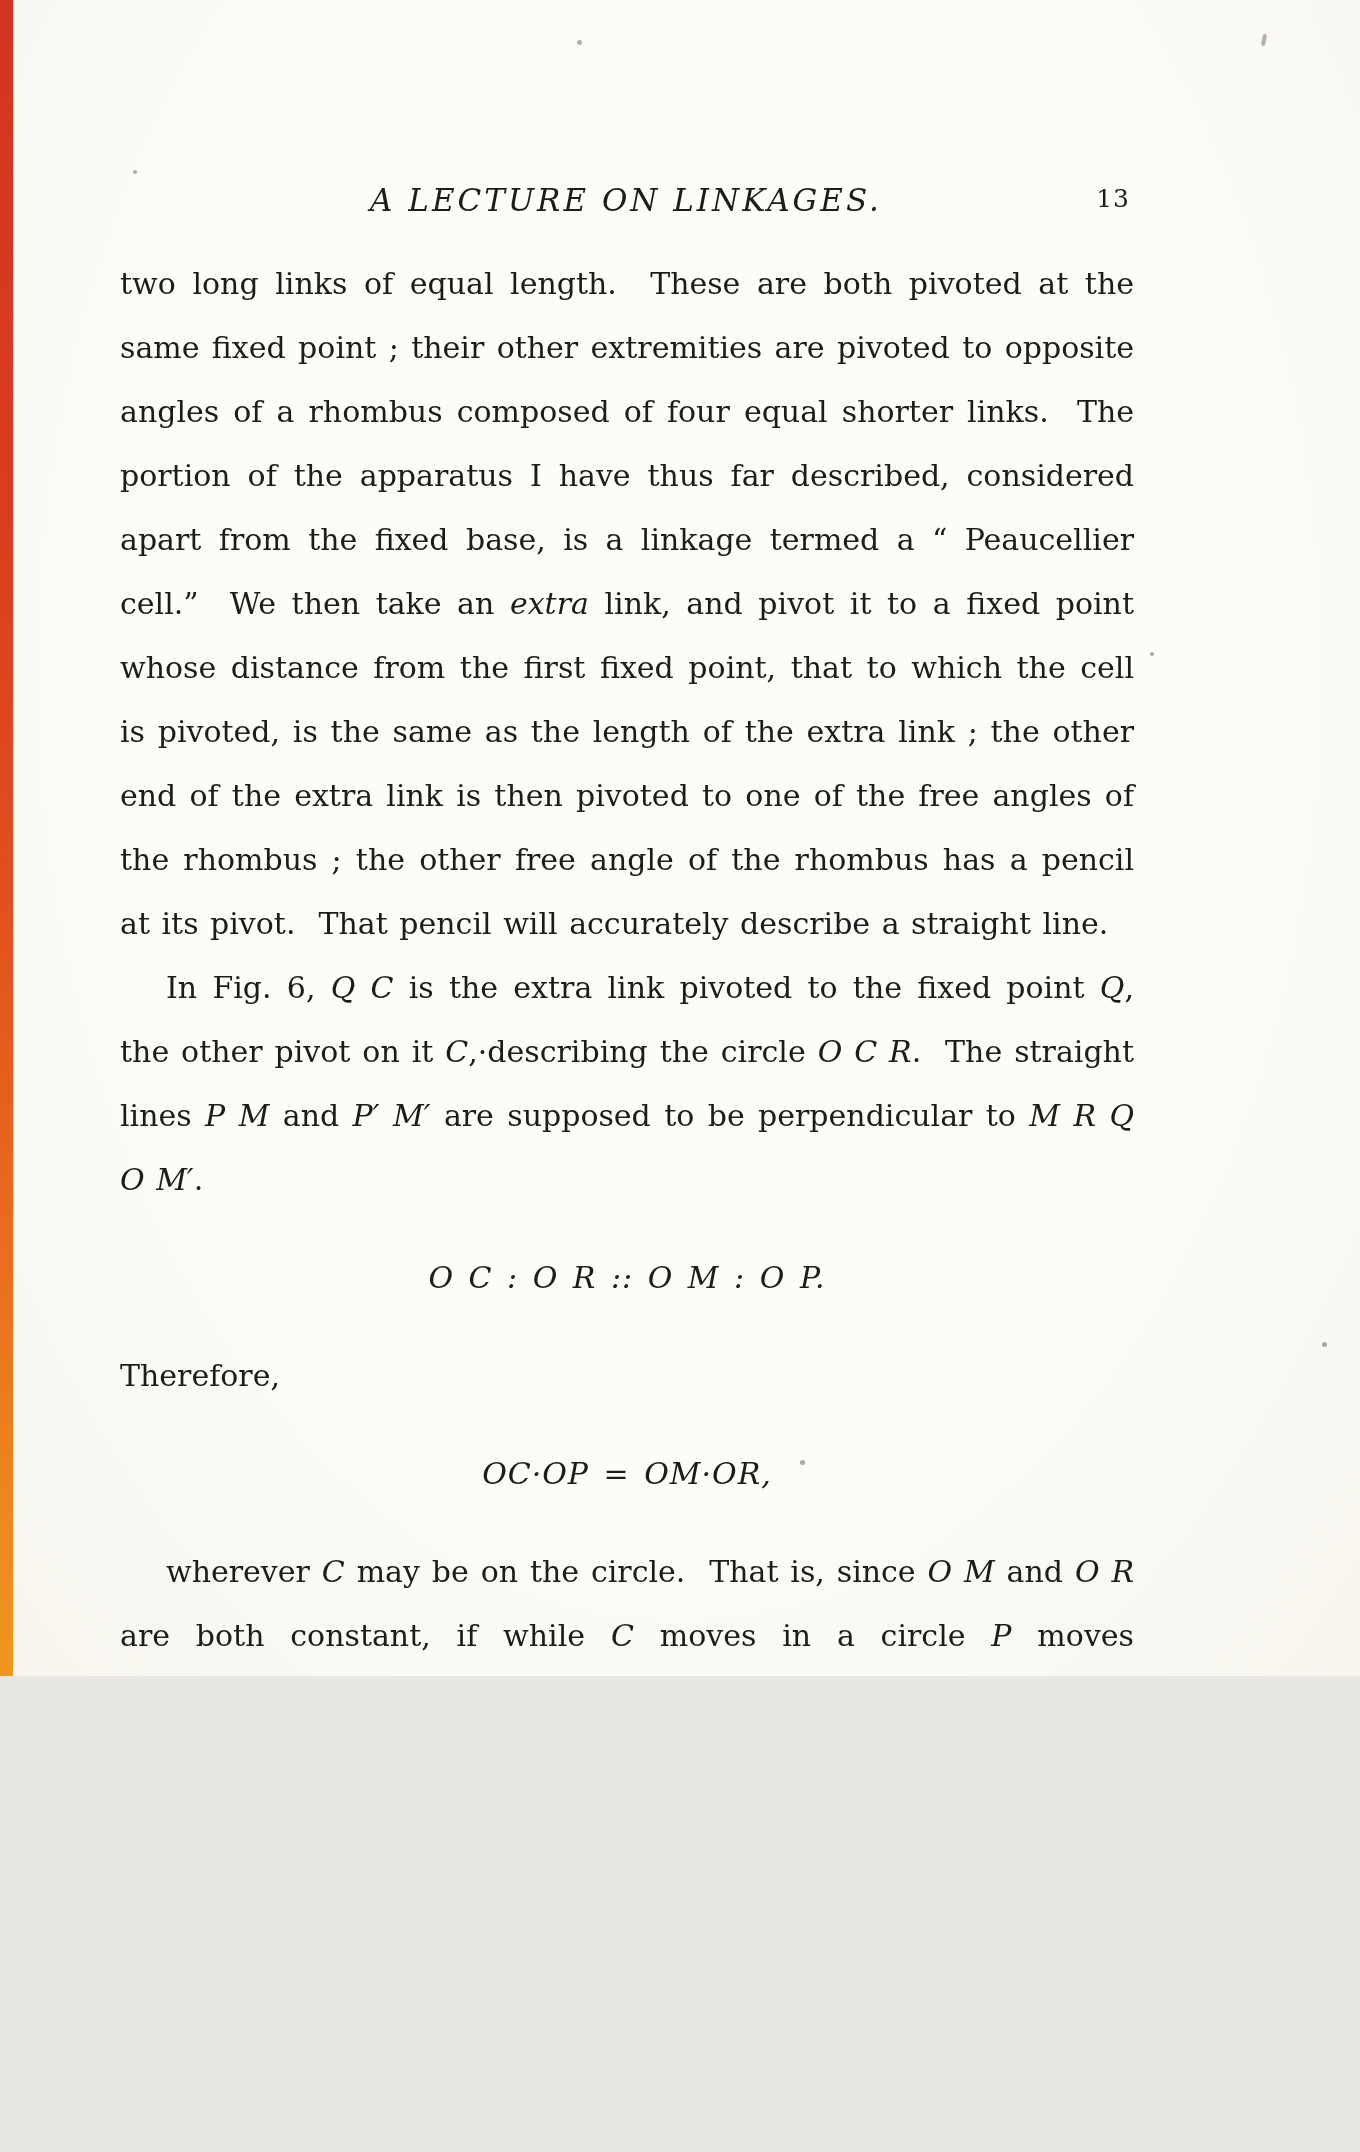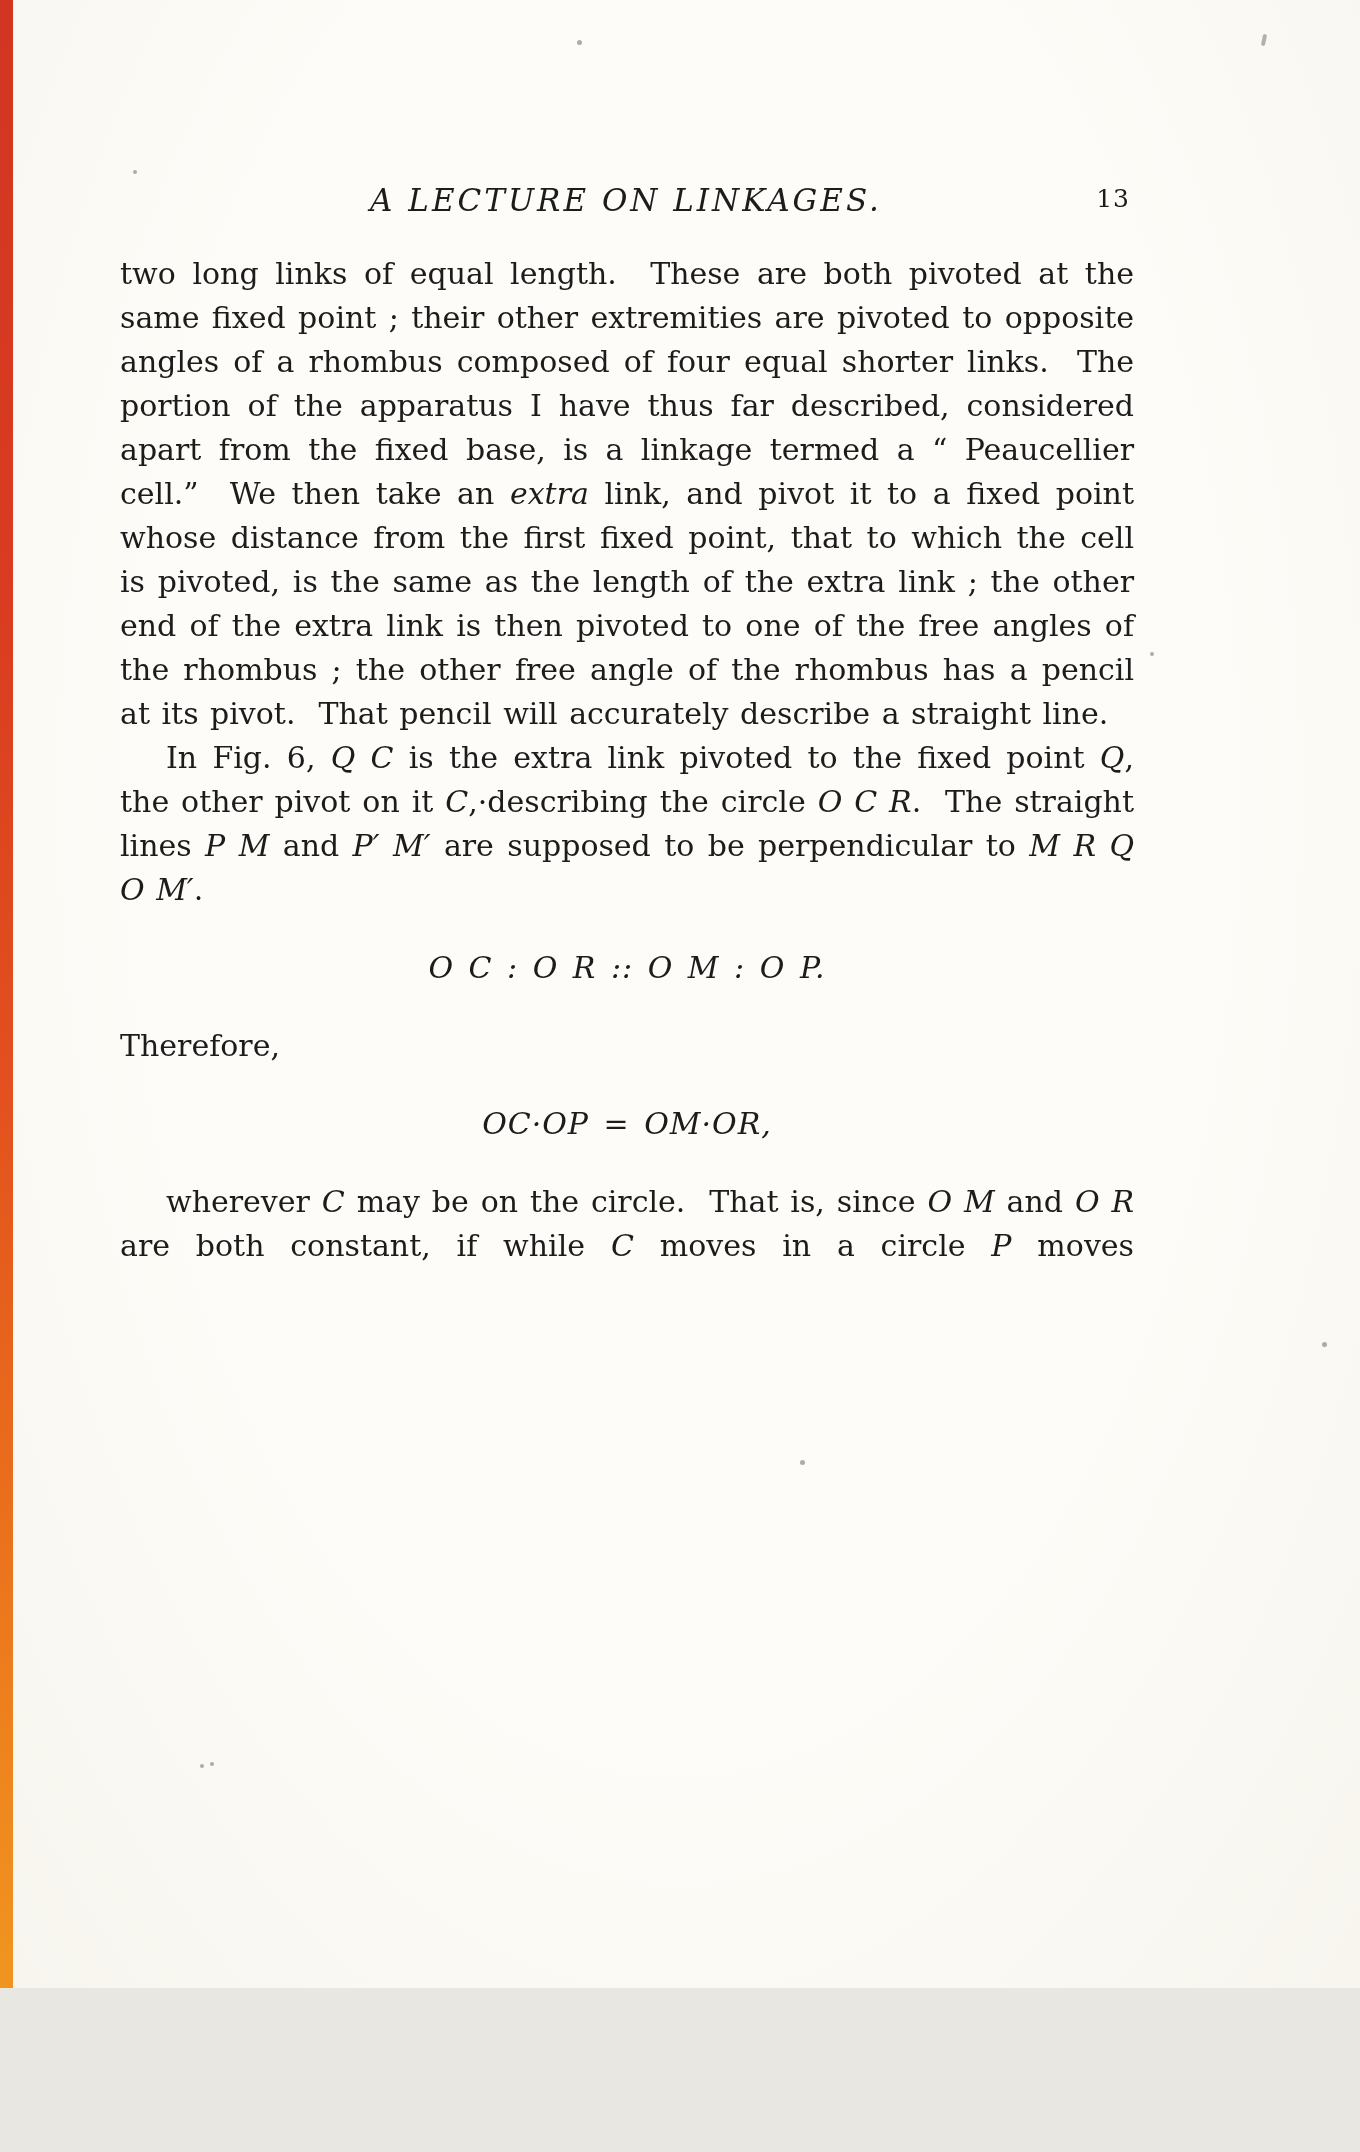--- a/index.html
+++ b/index.html
@@ -3,21 +3,21 @@
 <meta charset="utf-8">
 <style>
   html, body {
     margin: 0;
     padding: 0;
     background: #e9e7e1;
   }
   .page {
     position: relative;
     width: 1360px;
-    height: 1988px;
+    height: 1676px;
     margin: 0 auto;
     background: radial-gradient(ellipse at 50% 40%, #fdfcf8 55%, #f7f5ee 100%);
     font-family: "DejaVu Serif", "Liberation Serif", serif;
     color: #1c1c1c;
     overflow: hidden;
   }
   .edge-bar {
     position: absolute;
     left: 0;
     top: 0;
@@ -53,21 +53,21 @@
     font-size: 25px;
     font-style: normal;
     letter-spacing: 1px;
   }
   .content {
     position: absolute;
     top: 252px;
     left: 120px;
     width: 1014px;
     font-size: 30px;
-    line-height: 44px;
+    line-height: 64px;
     text-align: justify;
     word-spacing: 2px;
   }
   .para { margin: 0; }
   .para.indent { text-indent: 46px; }
   .para.justify-last { text-align-last: justify; }
   .equation {
     text-align-last: center;
     font-style: italic;
     font-size: 30px;

